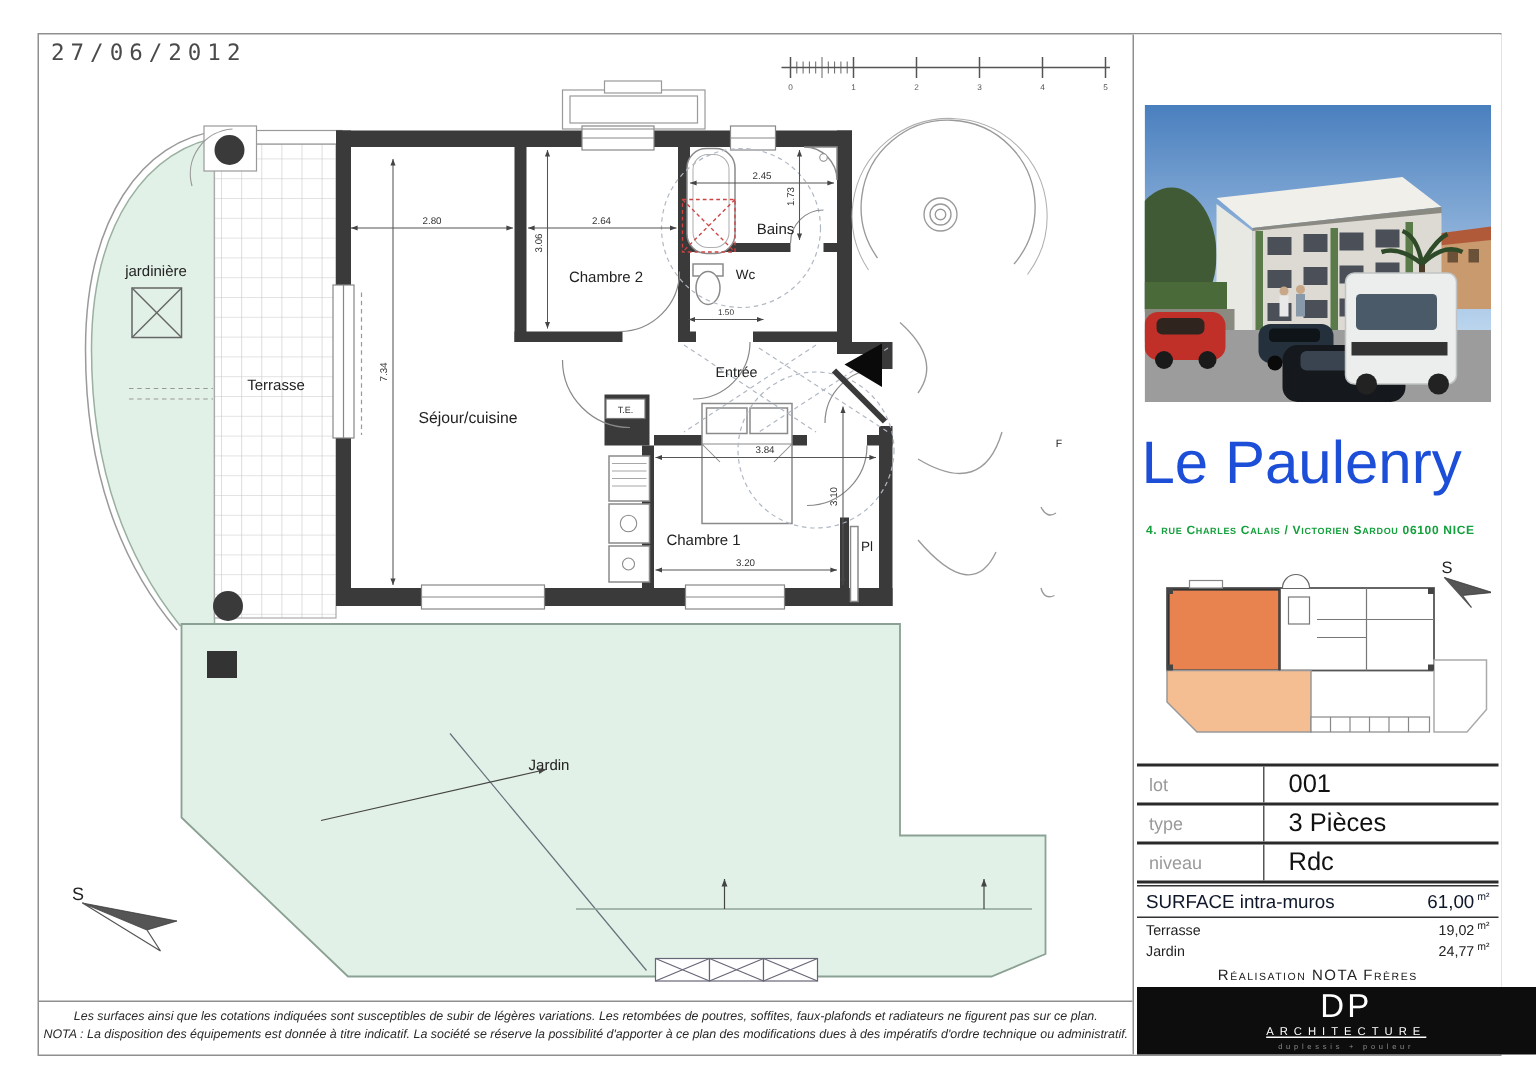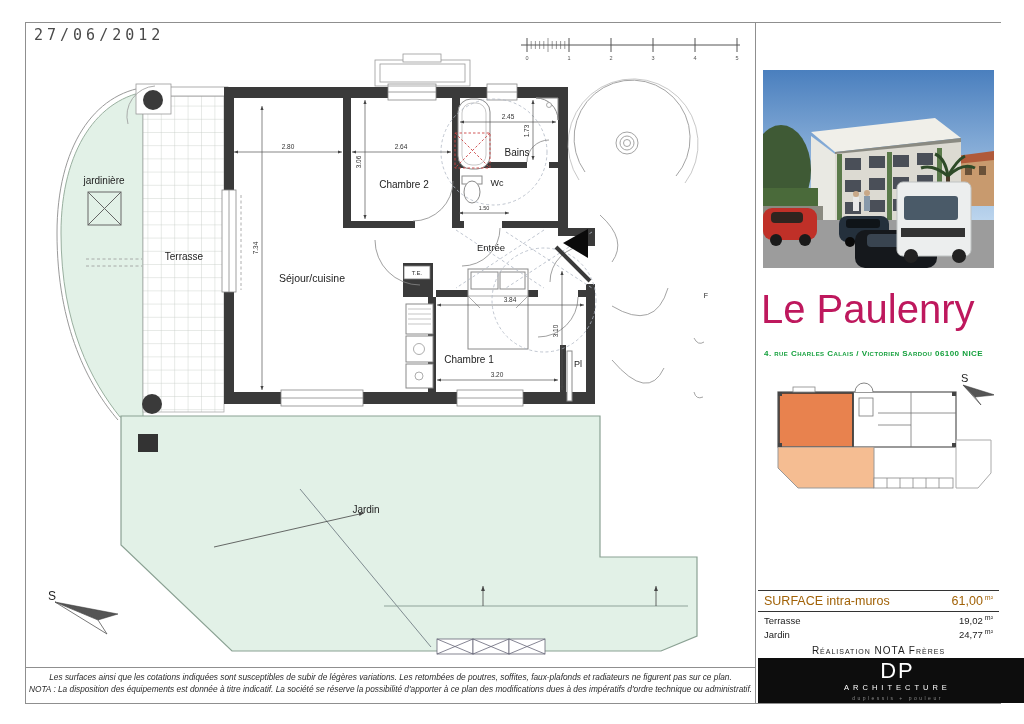--- a/index.html
+++ b/index.html
@@ -6,38 +6,38 @@
   .sheet{position:relative;width:1024px;height:724px;background:#fff;overflow:hidden;
          font-family:"Liberation Sans",sans-serif;}
   .frame{position:absolute;left:25px;top:22px;width:974px;height:680px;border:1px solid #8f8f8f;}
   .date{position:absolute;left:8px;top:3px;font-family:"DejaVu Sans Mono",monospace;
         font-size:15px;letter-spacing:4px;color:#4a4a4a;font-weight:normal;}
   svg text{font-family:"Liberation Sans",sans-serif;}
   .plan-svg{position:absolute;left:0;top:0;}
   
   .panel{position:absolute;left:729px;top:0;width:245px;height:680px;background:#fff;border-left:1px solid #8f8f8f;}
   .photo{position:absolute;left:7px;top:47px;width:231px;height:198px;overflow:hidden;}
-  .title{position:absolute;left:5px;top:264px;width:238px;font-size:40px;color:#be185d;letter-spacing:0px;white-space:nowrap;}
+  .title{position:absolute;left:5px;top:264px;width:238px;font-size:40px;color:#1d4ed8;letter-spacing:0px;white-space:nowrap;}
   .address{position:absolute;left:8px;top:314px;width:235px;font-size:8px;color:#14a03c;
            font-variant:small-caps;letter-spacing:0.45px;font-weight:bold;margin-top:12px;}
   .siteplan{position:absolute;left:7px;top:345px;width:231px;height:140px;}
   .info-table{position:absolute;left:2px;top:486px;width:241px;border-top:2px solid #2a2a2a;}
   .info-row{display:flex;align-items:center;height:24px;border-bottom:2px solid #2a2a2a;}
   .info-label{width:76px;padding-left:8px;font-size:12px;color:#9a9a9a;height:100%;display:flex;align-items:center;border-right:1px solid #555;}
   .info-value{padding-left:16px;font-size:17px;color:#111;}
   .surface-box{position:absolute;left:2px;top:567px;width:241px;}
-  .surface-main{display:flex;justify-content:space-between;align-items:flex-start;border-top:1.5px solid #333;border-bottom:1.5px solid #333;padding:3px 6px 3px 6px;font-size:12.5px;color:#a16207;}
+  .surface-main{display:flex;justify-content:space-between;align-items:flex-start;border-top:1.5px solid #333;border-bottom:1.5px solid #333;padding:3px 6px 3px 6px;font-size:12.5px;color:#0f172a;}
   .surface-row{display:flex;justify-content:space-between;align-items:baseline;padding:2px 6px 0 6px;font-size:9.5px;color:#222;}
   .val{white-space:nowrap;}
   .unit{font-size:7px;vertical-align:super;margin-left:2px;}
   .realisation{text-align:center;font-size:10px;color:#222;font-variant:small-caps;letter-spacing:1px;padding:5px 0 2px 0;}
   .logo{position:absolute;left:2px;top:635px;width:279px;height:45px;background:#0d0d0d;color:#fff;
         display:flex;flex-direction:column;align-items:center;justify-content:center;}
   .logo-dp{font-size:22px;letter-spacing:2px;line-height:1;}
-  .logo-arch{font-size:7.5px;letter-spacing:4px;margin-top:1px;}
+  .logo-arch{font-size:7.5px;letter-spacing:4px;margin-top:1px;text-decoration:underline;}
   .logo-tag{font-size:5px;letter-spacing:2.5px;color:#8a8a8a;margin-top:3px;}
   .nota{position:absolute;left:0;top:644px;width:729px;border-top:1px solid #8f8f8f;padding-top:4px;
         text-align:center;font-size:8.3px;font-style:italic;color:#2a2a2a;line-height:1.4;}
 </style>
 </head>
 <body>
 
 <div class="sheet">
   <div class="frame">
 
@@ -386,20 +386,34 @@
           <rect x="15" y="24" width="4" height="4"></rect>
             <rect x="189" y="24" width="4" height="4"></rect>
           <rect x="15" y="75" width="4" height="4"></rect>
             <rect x="189" y="75" width="4" height="4"></rect>
         </g>
         <text x="198" y="14" font-size="11" fill="#222">S</text>
         <polygon points="200,17 232,27 212,29" fill="#555" stroke="#333" stroke-width="0.5"></polygon>
         <polygon points="200,17 212,29 218,37" fill="#fff" stroke="#555" stroke-width="0.8"></polygon>
       </svg>
 
+      <div class="info-table">
+        <div class="info-row">
+          <span class="info-label">lot</span>
+          <span class="info-value">001</span>
+        </div>
+        <div class="info-row">
+          <span class="info-label">type</span>
+          <span class="info-value">3 Pièces</span>
+        </div>
+        <div class="info-row">
+          <span class="info-label">niveau</span>
+          <span class="info-value">Rdc</span>
+        </div>
+      </div>
 
       <div class="surface-box">
         <div class="surface-main">
           <span>SURFACE intra-muros</span>
           <span class="val"><span>61,00</span><span class="unit">m²</span></span>
         </div>
         <div class="surface-row">
           <span>Terrasse</span>
           <span class="val"><span>19,02</span><span class="unit">m²</span></span>
         </div>

